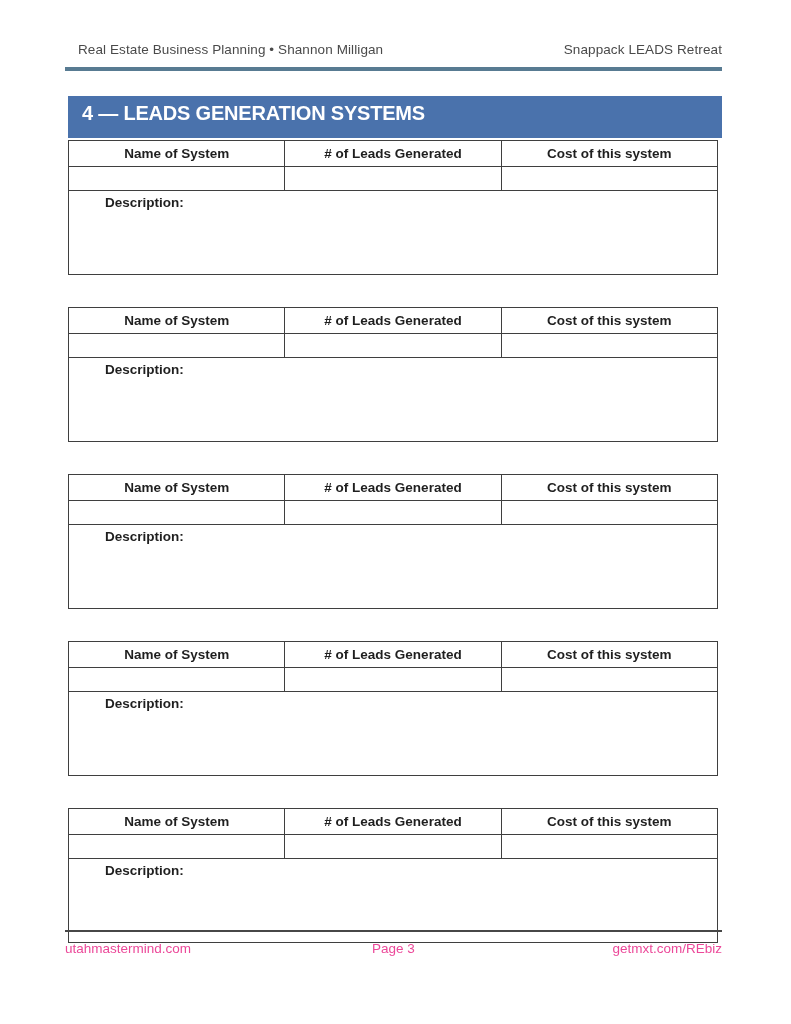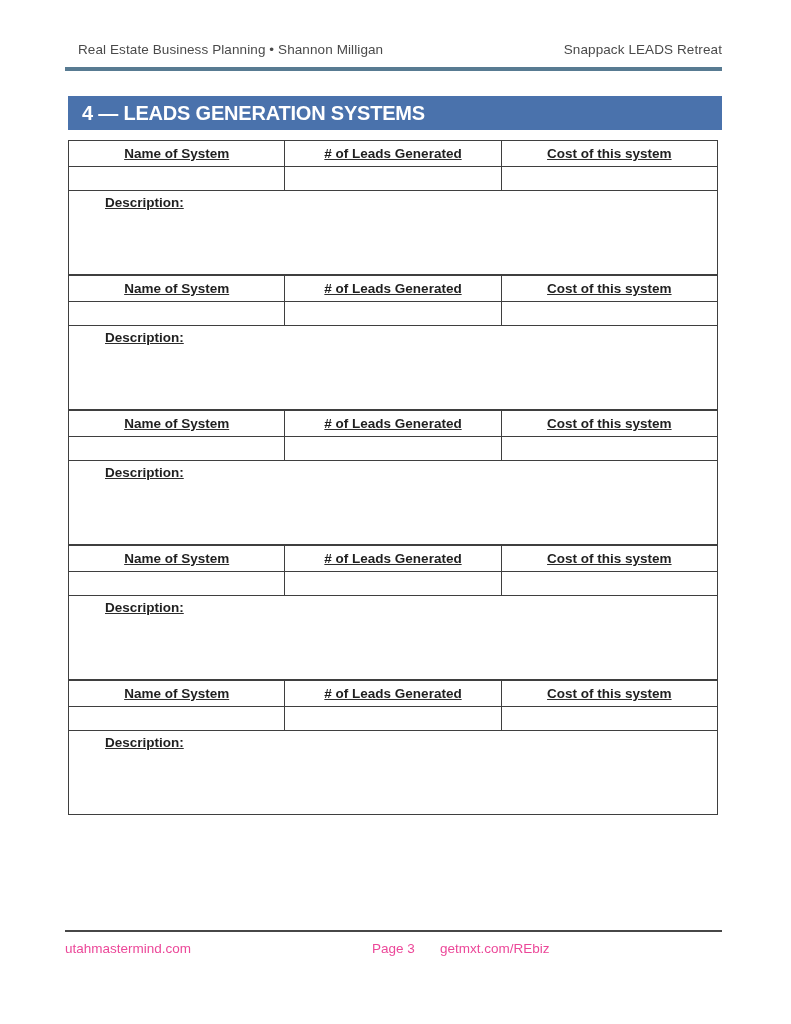--- a/index.html
+++ b/index.html
@@ -34,21 +34,21 @@
     height: 4px;
     background: #587b92;
   }
 
   
   .banner {
     position: absolute;
     left: 68px;
     right: 69px;
     top: 96px;
-    height: 34px;
+    height: 42px;
     background: #4a72ac;
     color: #ffffff;
     font-weight: bold;
     font-size: 20px;
     line-height: 34px;
     padding-left: 14px;
     letter-spacing: -0.2px;
     box-sizing: border-box;
   }
 
@@ -56,21 +56,21 @@
   .tables-wrap {
     position: absolute;
     left: 68px;
     right: 73px;
     top: 140px;
   }
   table.lead-table {
     width: 100%;
     border-collapse: collapse;
     table-layout: fixed;
-    text-decoration: underline;
+    margin-bottom: 32px;
   }
   table.lead-table th,
   table.lead-table td {
     border: 1px solid #3f3f3f;
     padding: 0;
   }
   table.lead-table th {
     height: 25px;
     font-size: 13.5px;
     font-weight: bold;
@@ -110,21 +110,21 @@
     right: 69px;
     top: 941px;
     display: grid;
     grid-template-columns: 1fr auto 1fr;
     font-size: 13.5px;
     color: #ec4899;
     gap: 25px;
   }
   .footer-row .f-left  { text-align: left; }
   .footer-row .f-center{ text-align: center; }
-  .footer-row .f-right { }
+  .footer-row .f-right { text-align: right; }
 </style>
 </head>
 <body>
 
 <div class="page">
 
   <div class="header-row">
     <span>Real Estate Business Planning • Shannon Milligan</span>
     <span>Snappack LEADS Retreat</span>
   </div>

